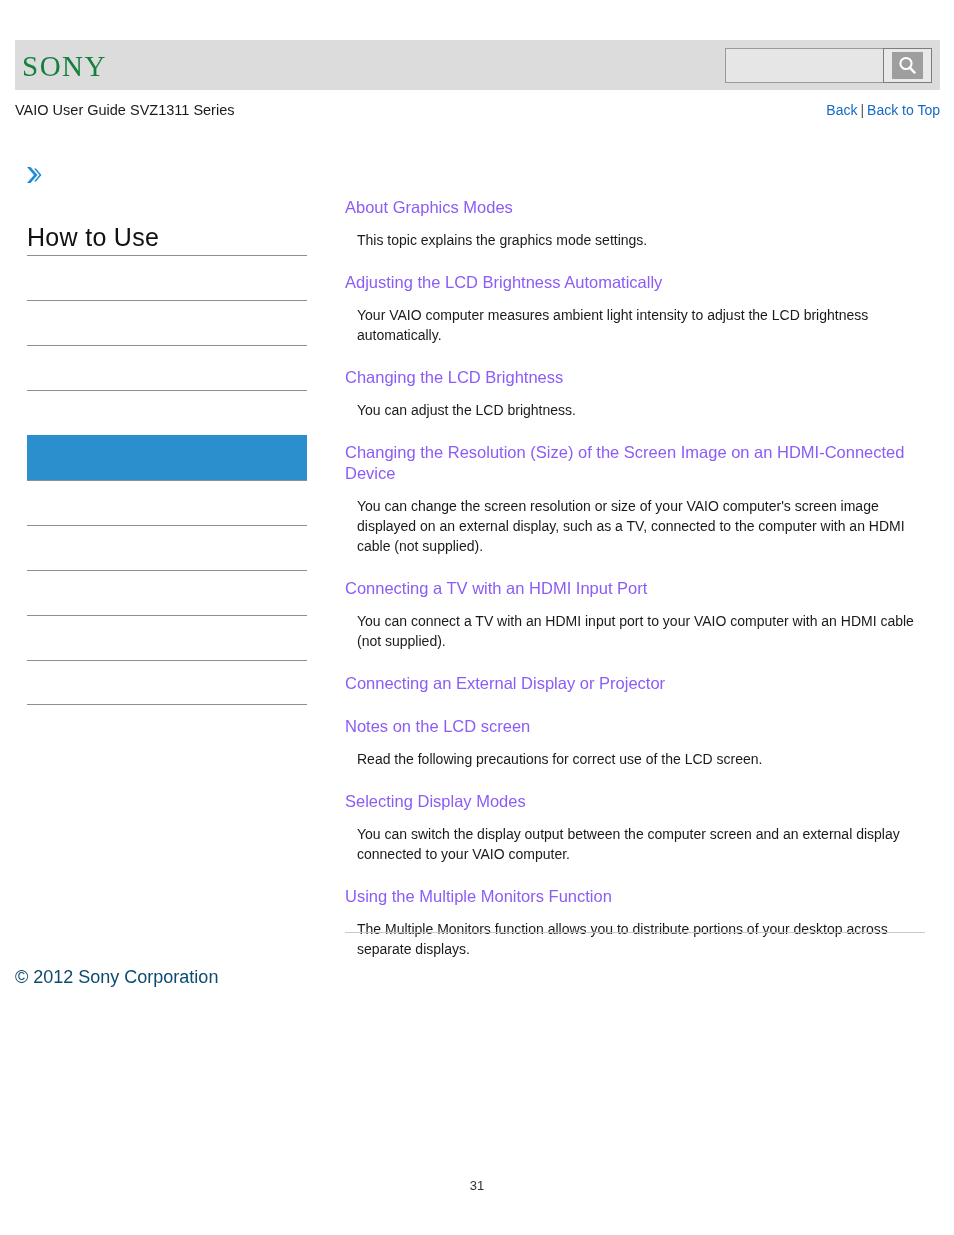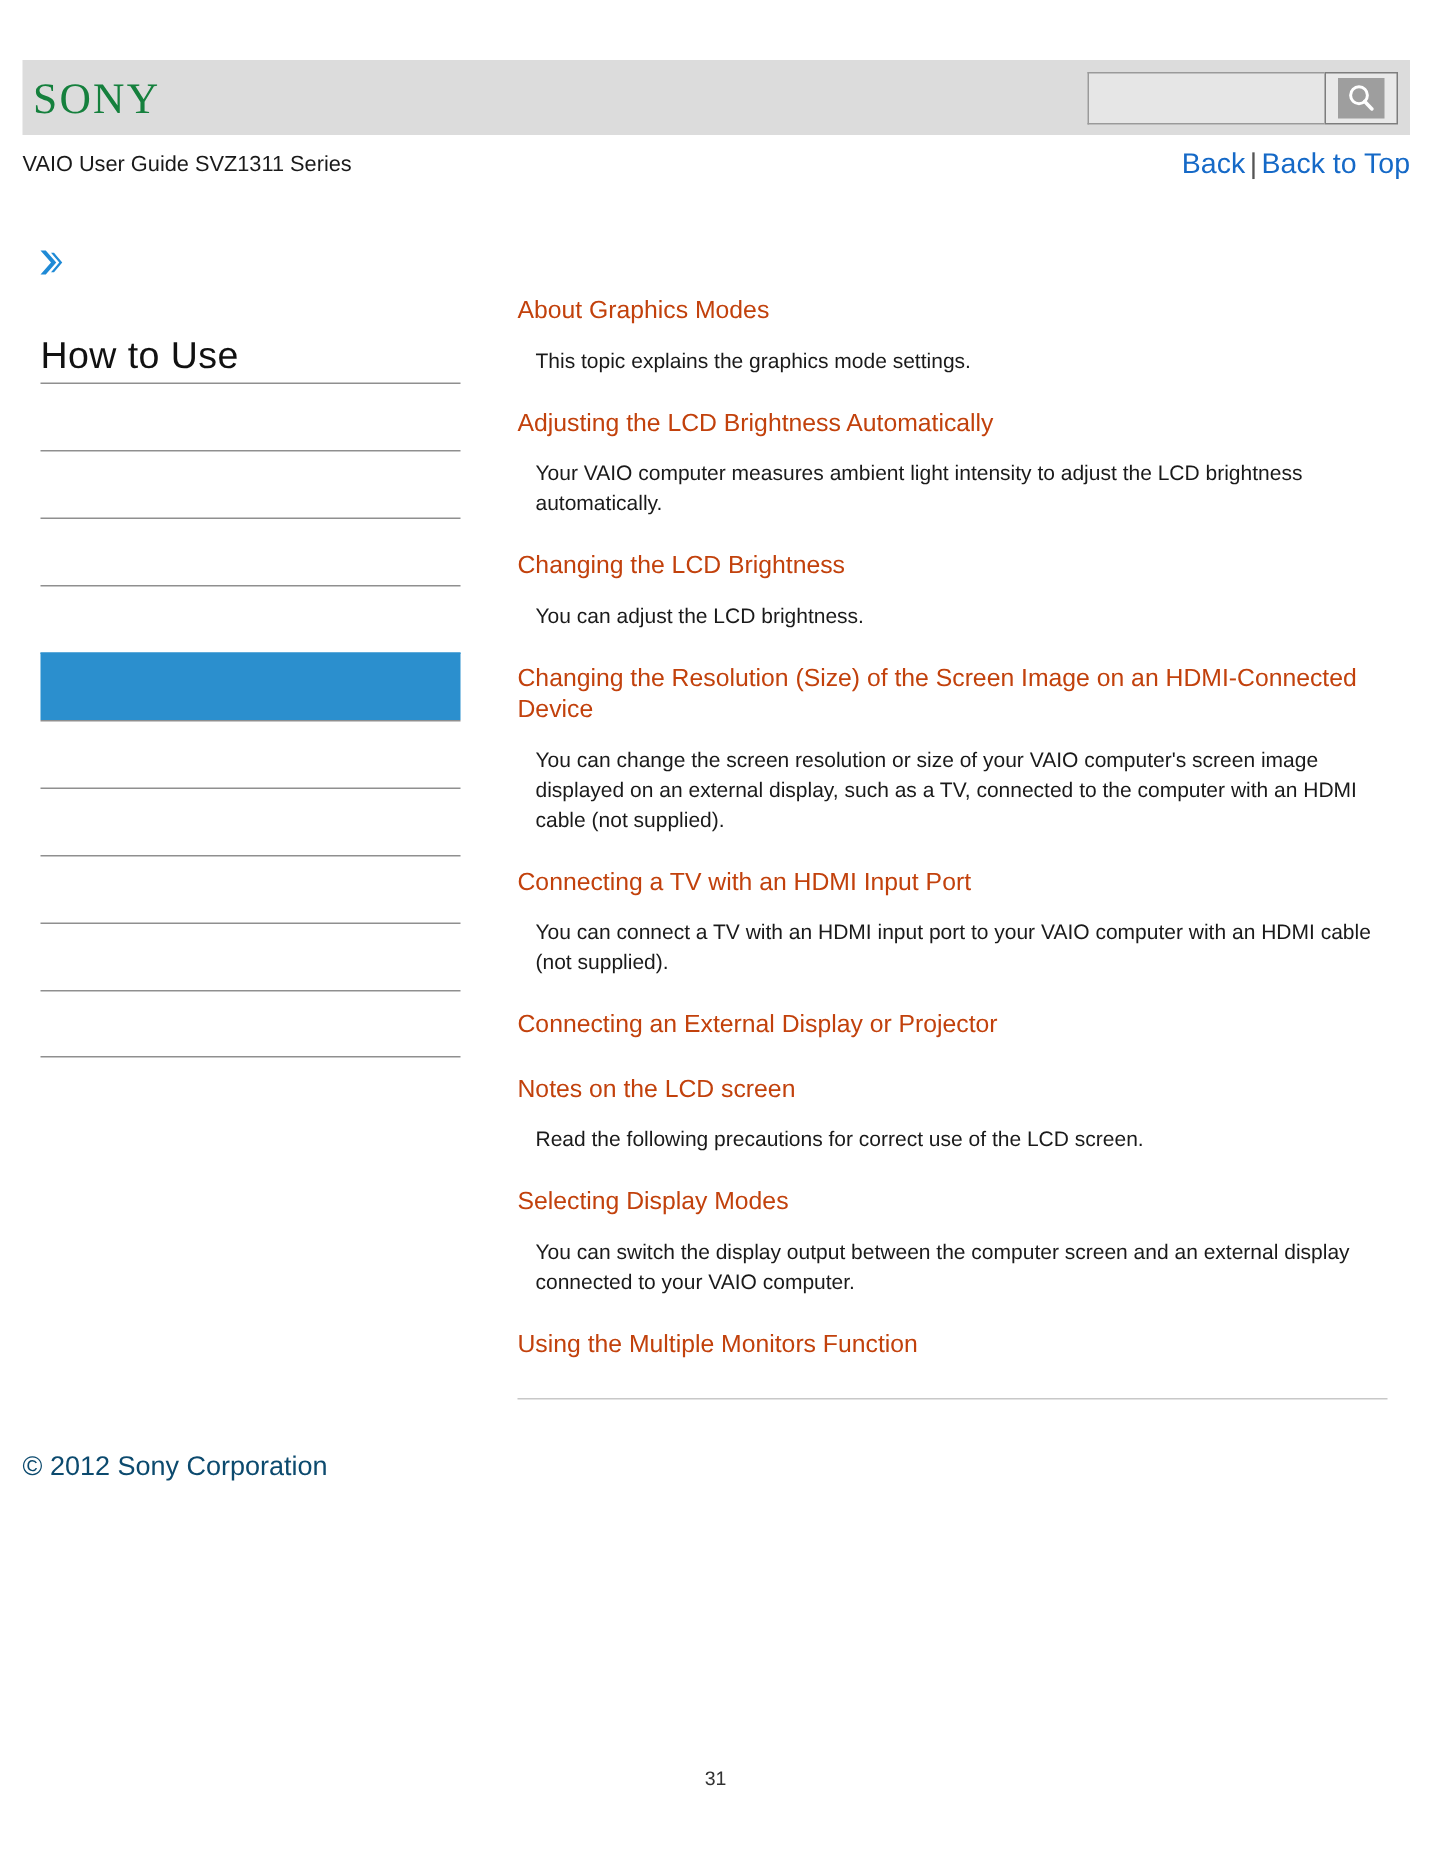--- a/index.html
+++ b/index.html
@@ -94,21 +94,21 @@
     top: 0;
     font-size: 14.5px;
     color: #1a1a1a;
     line-height: 20px;
     white-space: nowrap;
   }
   .nav-links {
     position: absolute;
     right: 0;
     top: 0;
-    font-size: 19px;
+    font-size: 14px;
     line-height: 20px;
     white-space: nowrap;
   }
   .nav-links a {
     color: #1569c7;
     text-decoration: none;
     cursor: pointer;
   }
   .nav-sep {
     color: #555;
@@ -175,21 +175,21 @@
     position: absolute;
     left: 345px;
     top: 197px;
     width: 582px;
   }
   .topic {
     margin-bottom: 22px;
   }
   .topic-link {
     display: block;
-    color: #c2410c;
+    color: #8b5cf6;
     font-size: 16.5px;
     line-height: 21px;
     text-decoration: none;
     cursor: pointer;
     margin-bottom: 5px;
   }
   .topic-desc {
     color: #1a1a1a;
     font-size: 14px;
     line-height: 20px;
@@ -331,20 +331,21 @@
     <p class="topic-desc">Read the following precautions for correct use of the LCD screen.</p>
   </div>
 
   <div class="topic">
     <a class="topic-link" href="#">Selecting Display Modes</a>
     <p class="topic-desc">You can switch the display output between the computer screen and an external display connected to your VAIO computer.</p>
   </div>
 
   <div class="topic">
     <a class="topic-link" href="#">Using the Multiple Monitors Function</a>
+    <p class="topic-desc">The Multiple Monitors function allows you to distribute portions of your desktop across separate displays.</p>
   </div>
 
 </div>
 
 <div class="content-rule"></div>
 
 <div class="copyright">© 2012 Sony Corporation</div>
 <div class="page-number">31</div>
 
 </body></html>

